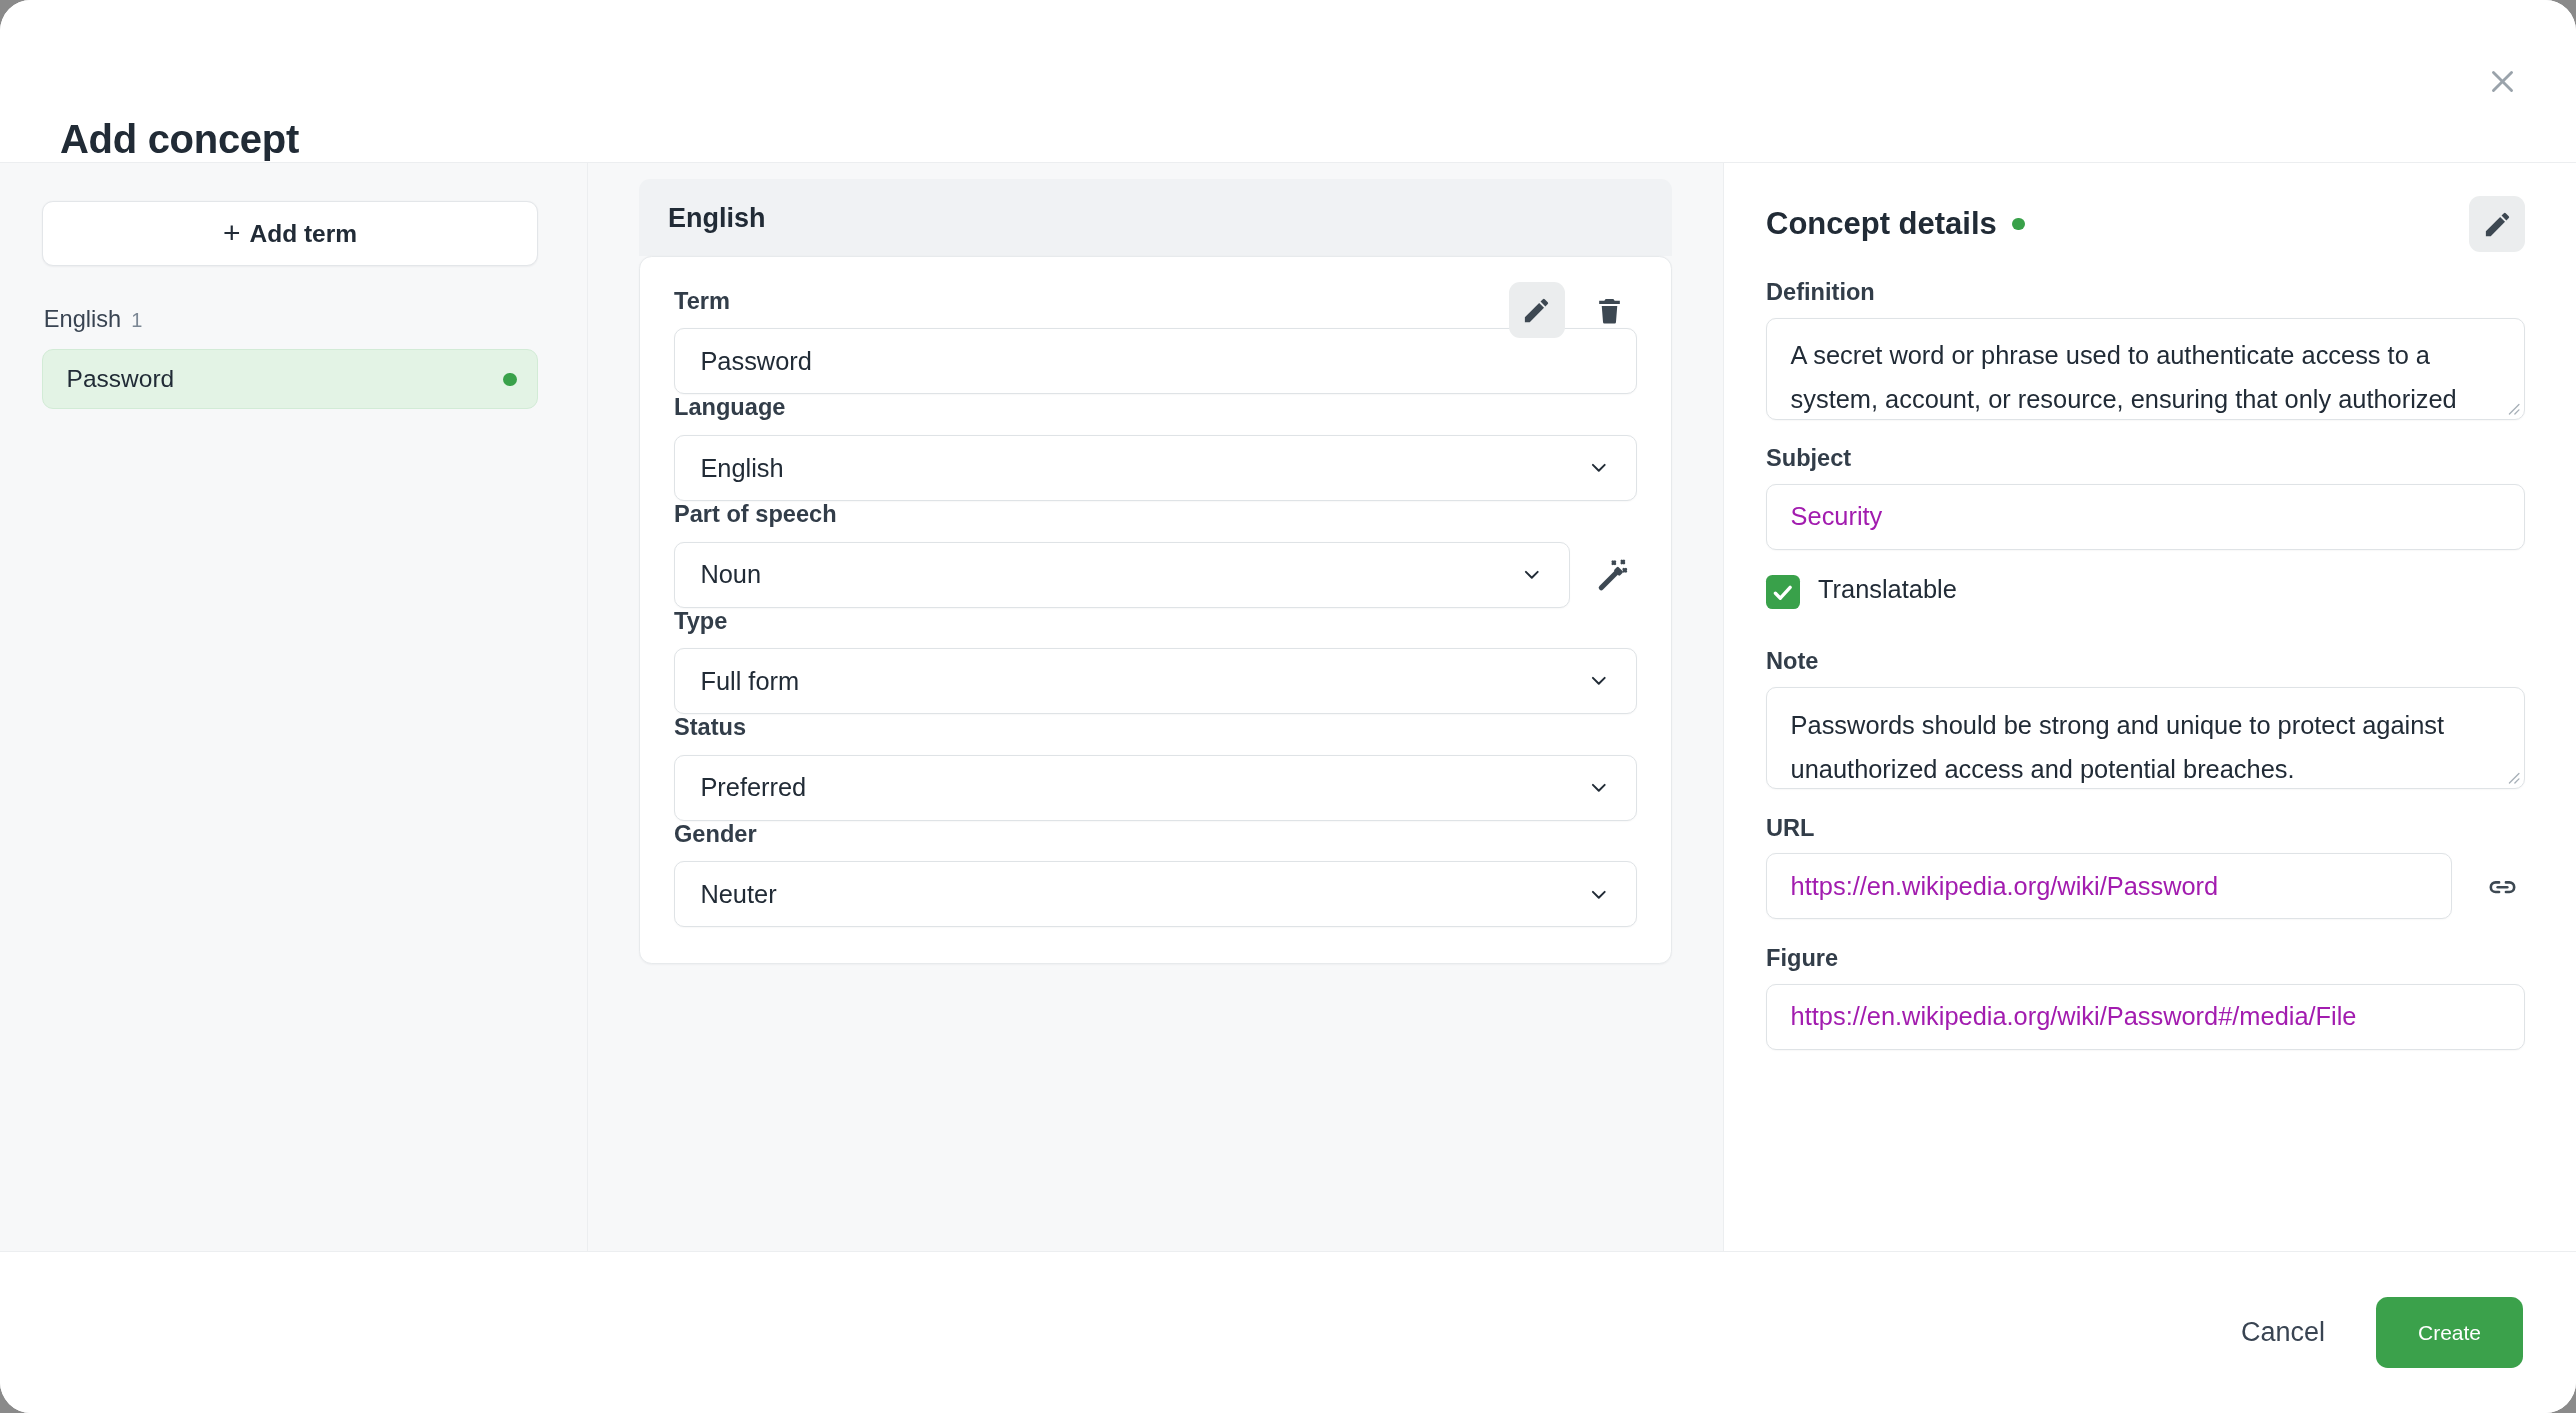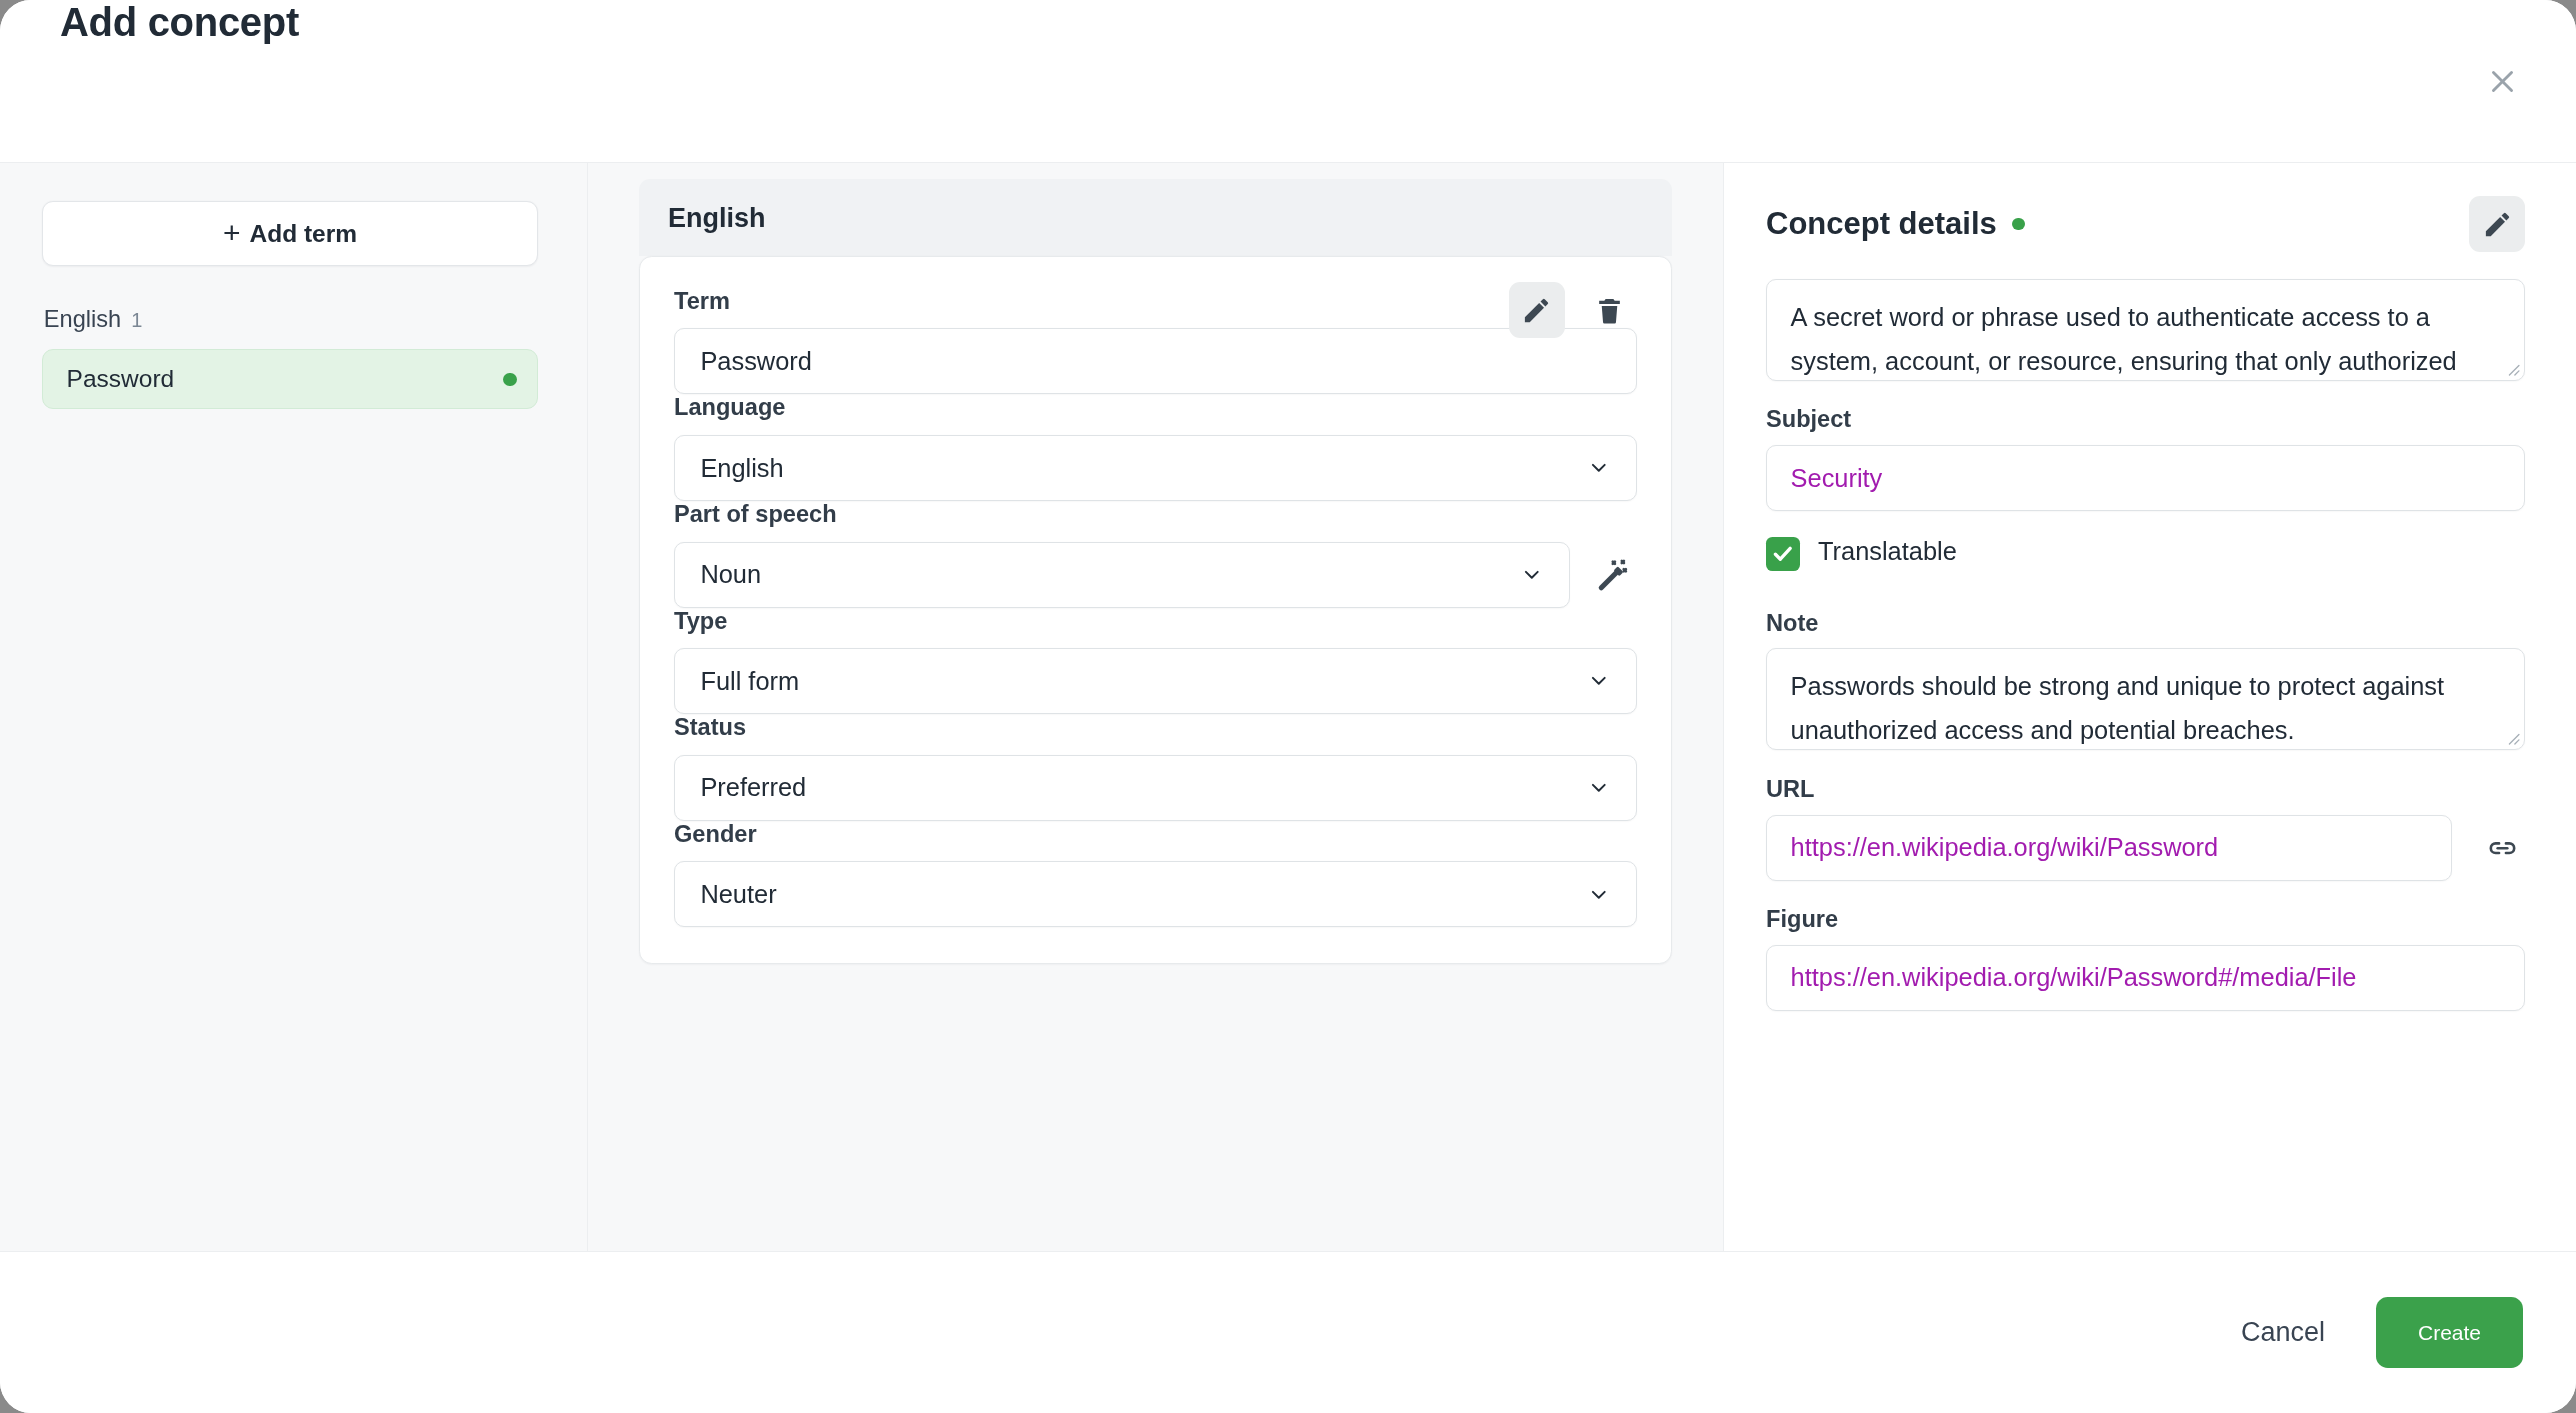--- a/index.html
+++ b/index.html
@@ -25,21 +25,21 @@
   }
 
   
   .modal-header {
     height: 163px;
     flex: 0 0 163px;
     position: relative;
     background: #ffffff;
     border-bottom: 1.8px solid #eceef0;
     display: flex;
-    align-items: flex-start;
+    align-items: flex-end;
   }
   .modal-title {
     margin-left: 60px;
     font-size: 40px;
     font-weight: 600;
     color: #212b36;
     letter-spacing: -0.3px;
   }
   .close-btn {
     position: absolute;
@@ -480,20 +480,21 @@
         <button class="icon-btn active">
           <span>
             <svg viewBox="0 0 24 24" fill="#3d4852">
               <path d="M3 17.25V21h3.75L17.81 9.94l-3.75-3.75L3 17.25zM20.71 7.04a1 1 0 0 0 0-1.41l-2.34-2.34a1 1 0 0 0-1.41 0l-1.83 1.83 3.75 3.75 1.83-1.83z"></path>
             </svg>
           </span>
         </button>
       </div>
 
       <div class="d-field">
+        <span class="d-label">Definition</span>
         <div class="textarea-ctl">
           <span>A secret word or phrase used to authenticate access to a system, account, or resource, ensuring that only authorized users can gain entry.</span>
           <svg class="resize-grip" viewBox="0 0 12 12" stroke="#a8b0b8" stroke-width="1" stroke-linecap="round">
             <path d="M11 4 L4 11 M11 8 L8 11"></path>
           </svg>
         </div>
       </div>
 
       <div class="d-field">
         <span class="d-label">Subject</span>

